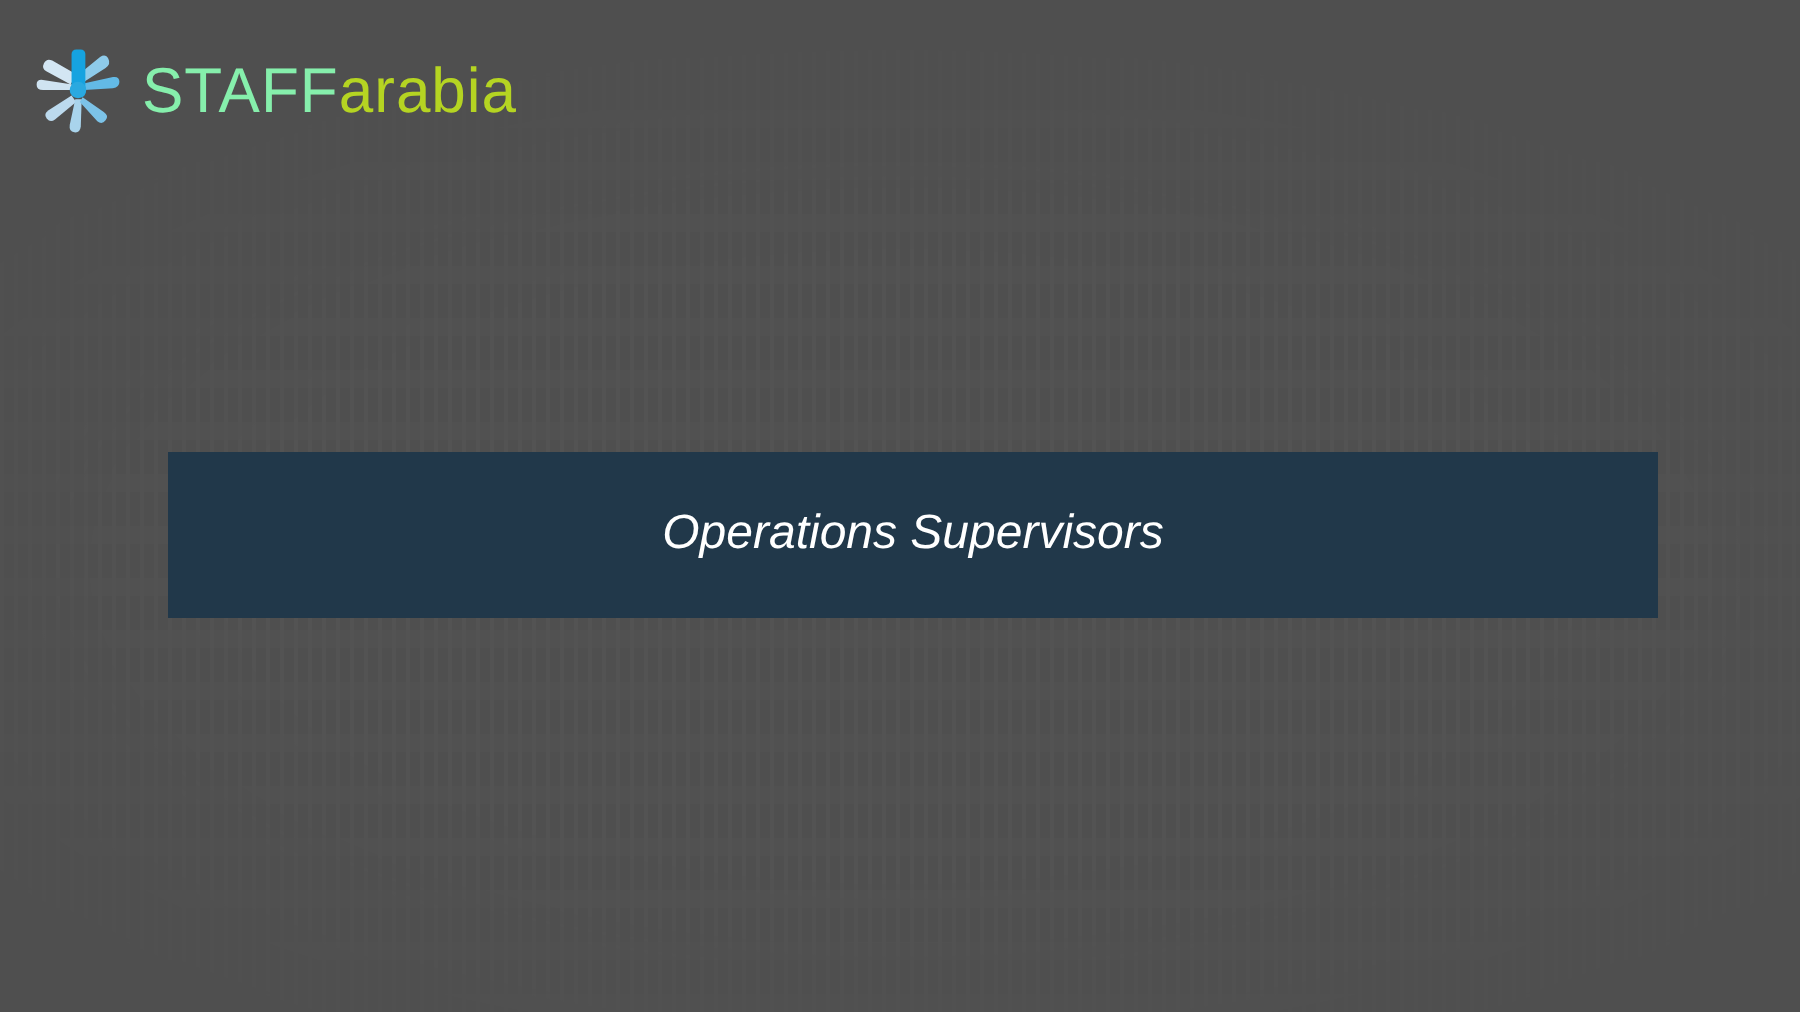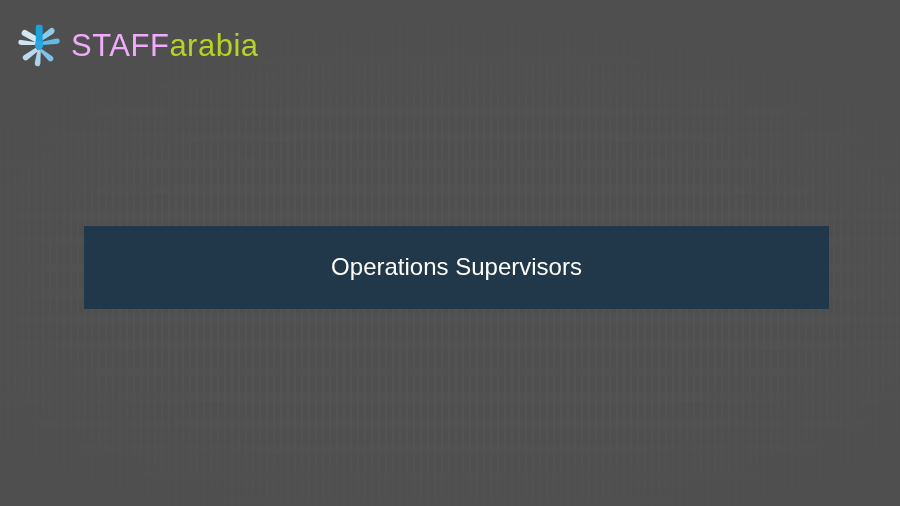--- a/index.html
+++ b/index.html
@@ -43,21 +43,21 @@
   }
   #snowflake-icon { display: block; width: 46px; height: 46px; }
   .wordmark {
     font-size: 31px;
     letter-spacing: 0.5px;
     line-height: 1;
     font-weight: 400;
     white-space: nowrap;
     transform: scaleY(1.02);
   }
-  .wordmark .mark-staff  { color: #f0abfc; }
+  .wordmark .mark-staff  { color: #86efac; }
   .wordmark .mark-arabia { color: #b5d422; margin-top: 35px; }
 
   
   #title-bar {
     position: absolute;
     left: 84px;
     top: 226px;
     width: 745px;
     height: 83px;
     background: #21384a;
@@ -65,20 +65,21 @@
     align-items: center;
     justify-content: center;
   }
   #slide-title {
     color: #ffffff;
     font-size: 24px;
     font-weight: 400;
     line-height: 1.2;
     text-align: center;
     white-space: nowrap;
+    font-style: italic;
   }
 </style>
 </head>
 <body>
 
 <div id="slide">
 
   <div id="ghost-layer"></div>
 
   <div id="brand-logo">

